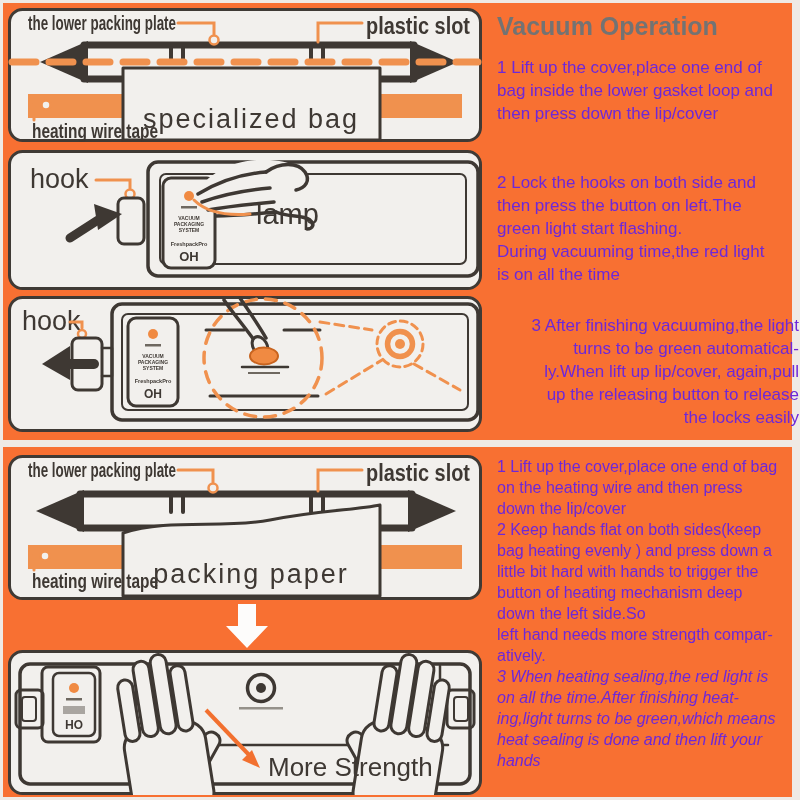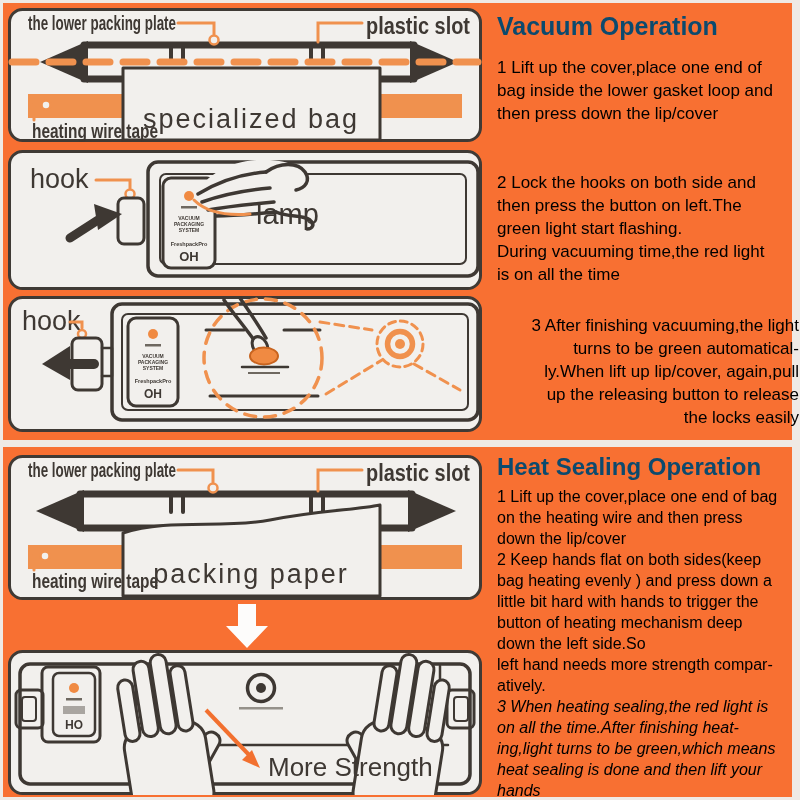--- a/index.html
+++ b/index.html
@@ -12,22 +12,22 @@
   .panel { position:absolute; }
   svg text { font-family:"Liberation Sans", sans-serif; fill:#3E3833; }
   .ln   { stroke:#3E3833; fill:none; stroke-linecap:round; stroke-linejoin:round; }
   .lnf  { stroke:#3E3833; fill:#F2F0ED; stroke-linejoin:round; }
   .dark { fill:#3E3833; }
   .oln  { stroke:#F0914E; fill:none; stroke-linecap:round; }
   .ofill{ fill:#F0914E; }
   .ocirc{ fill:#F2F0ED; stroke:#F0914E; stroke-width:2.5; }
   .panelrect { fill:#F2F0ED; stroke:#3F3A35; stroke-width:3; }
   .txtcol { position:absolute; width:302px; color:#FFFFFF; }
-  .txtcol h2 { margin:0; font-weight:bold; color:#0c4a6e; }
-  .txtcol p { white-space:pre-line; color:#000000; }
+  .txtcol h2 { margin:0; font-weight:bold; color:#737373; }
+  .txtcol p { white-space:pre-line; color:#6d28d9; }
   .vac h2 { font-size:25px; line-height:32px; }
   .vac p  { font-size:17px; line-height:23px; }
   .heat h2 { font-size:24px; line-height:30px; }
   .heat p  { font-size:16px; line-height:21px; }
   .tinycap { fill:#6E6860; }
 </style>
 </head>
 <body>
 
 <div id="canvas">
@@ -247,21 +247,20 @@
 During vacuuming time,the red light
 is on all the time</p>
     <p style="margin:28px 0 0;text-align:right;">3 After finishing vacuuming,the light
 turns to be green automatical-
 ly.When lift up lip/cover, again,pull
 up the releasing button to release
 the locks easily</p>
   </div>
 
   <div class="txtcol heat" style="left:497px; top:452px;">
-    <h2>Heat Sealing Operation</h2>
     <p style="margin:4px 0 0;">1 Lift up the cover,place one end of bag
 on the heating wire and then press
 down the lip/cover</p>
     <p style="margin:0;">2 Keep hands flat on both sides(keep
 bag heating evenly ) and press down a
 little bit hard with hands to trigger the
 button of heating mechanism deep
 down the left side.So
 left hand needs more strength compar-
 atively.</p>

